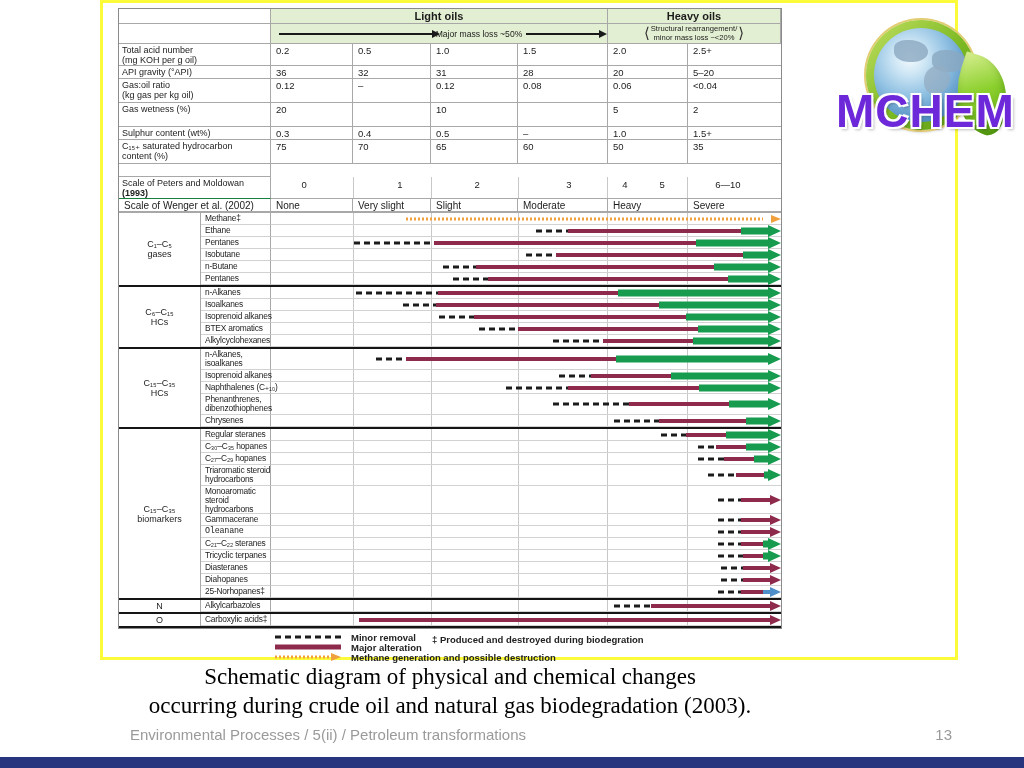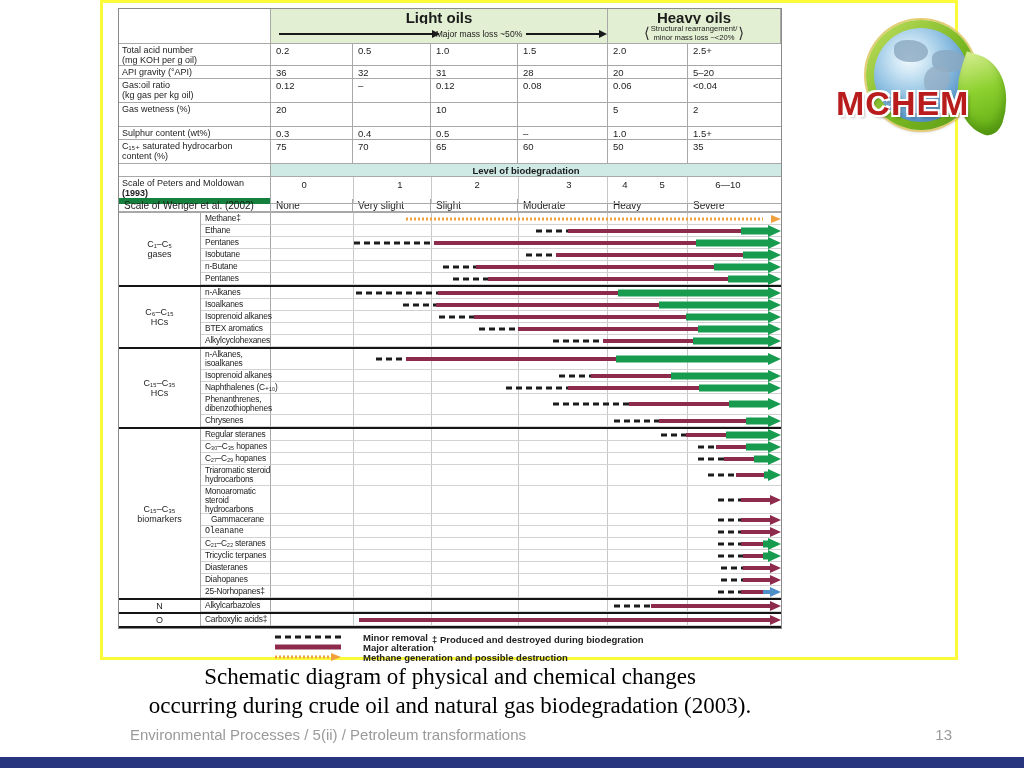--- a/index.html
+++ b/index.html
@@ -8,37 +8,37 @@
   .yellow-box{position:absolute;left:100px;top:0;width:858px;height:660px;border:3px solid #fbfb3a;background:#fff}
   
   .figure{position:absolute;left:118px;top:8px;width:664px}
   .ftable{border:1px solid #8a8a8a;background:#fff}
   .prow{display:grid;grid-template-columns:152px 82px 78px 87px 90px 80px 93px}
   .pcell{border-right:1px solid #a8a8a8;border-bottom:1px solid #a8a8a8;font-size:9.5px;padding:1px 2px 0 5px;overflow:hidden}
   .pcell:last-child{border-right:none}
   .plabel{padding-left:3px;font-size:9px;line-height:10px}
   .hdr1{height:15px}
   .hdr1 .hcell{background:#e3efd2;border-right:1px solid #a8a8a8;border-bottom:1px solid #a8a8a8;
-    font-size:15px;font-weight:bold;display:flex;align-items:center;justify-content:center}
+    font-size:11px;font-weight:bold;display:flex;align-items:center;justify-content:center}
   .hdr1 .empty{background:#fff;border-right:1px solid #a8a8a8;border-bottom:1px solid #a8a8a8}
   .hdr2{height:20px;display:grid;grid-template-columns:152px 337px 173px}
   .hdr2>div{border-right:1px solid #a8a8a8;border-bottom:1px solid #a8a8a8;background:#e3efd2}
   .hdr2 .empty{background:#fff}
   .h2light{display:flex;align-items:center;gap:4px;padding:0 8px;font-size:8.6px;white-space:nowrap}
   .shaft{height:2px;background:#1a1a1a;position:relative;flex:1}
   .shaft .ah{position:absolute;right:-8px;top:50%;transform:translateY(-50%);width:0;height:0;
     border-top:4px solid transparent;border-bottom:4px solid transparent;border-left:8px solid #1a1a1a}
   .h2heavy{display:flex;align-items:center;justify-content:center;font-size:7.6px;line-height:8.6px;text-align:center}
   .h2heavy .brak{font-size:15px;font-weight:300;padding:0 1px;color:#333}
   .bandrow{display:grid;grid-template-columns:152px 510px;height:13px}
   .bandrow .empty{border-right:1px solid #a8a8a8;border-bottom:1px solid #a8a8a8}
   .band{background:#cfe9e4;border-bottom:1px solid #a8a8a8;display:flex;align-items:center;justify-content:center;
     font-size:9.5px;font-weight:bold}
   .petrow{display:grid;grid-template-columns:152px 510px;height:22px}
-  .petlabel{border-right:1px solid #a8a8a8;border-bottom:6px solid #15803d;font-size:9px;line-height:10px;padding:1px 2px 0 3px}
+  .petlabel{border-right:1px solid #a8a8a8;border-bottom:1px solid #15803d;font-size:9px;line-height:10px;padding:1px 2px 0 3px}
   .petcells{position:relative;border-bottom:1px solid #a8a8a8}
   .pv{position:absolute;top:2px;transform:translateX(-50%);font-size:9.5px}
   .wenrow{display:grid;grid-template-columns:152px 82px 78px 87px 90px 80px 93px;height:13px}
   .wenrow>div{border-right:1px solid #a8a8a8;border-bottom:1px solid #a8a8a8;font-size:10px;padding:1px 16px 0 5px;overflow:hidden;white-space:nowrap}
   .wenrow>div:last-child{border-right:none}
   
   .group{display:grid;grid-template-columns:82px 70px 510px;border-top:2px solid #151515}
   .group.first{border-top:1px solid #a8a8a8}
   #groups{border-bottom:2px solid #151515}
   .gcell{border-right:1px solid #a8a8a8;display:flex;flex-direction:column;justify-content:center;align-items:center;
@@ -52,37 +52,37 @@
     linear-gradient(#c8c8c8,#c8c8c8) no-repeat 48.43% 0/1px 100%,
     linear-gradient(#c8c8c8,#c8c8c8) no-repeat 66.08% 0/1px 100%,
     linear-gradient(#c8c8c8,#c8c8c8) no-repeat 81.76% 0/1px 100%}
   .seg{position:absolute;top:50%;transform:translateY(-50%)}
   .dash{height:3px;background:repeating-linear-gradient(90deg,#1c1c1c 0 6px,transparent 6px 10px)}
   .solid{height:4px;background:#8e2a4c}
   .methane{height:3px;background:repeating-linear-gradient(90deg,#f0a03c 0 2px,transparent 2px 4px)}
   .tri{position:absolute;top:50%;transform:translateY(-50%);width:0;height:0}
   
   .legend{position:relative;padding:3px 0 0 157px}
-  .lrow{display:flex;align-items:center;height:10px;gap:22px}
+  .lrow{display:flex;align-items:center;height:10px;gap:10px}
   .lsw{width:66px;height:10px;position:relative;flex:0 0 66px}
   .llabel{font-size:9.5px;font-weight:bold;color:#222;white-space:nowrap}
   .lnote{position:absolute;left:314px;top:5px;font-size:9.5px;font-weight:bold;color:#222;white-space:nowrap}
   
   .logo{position:absolute;left:836px;top:18px;width:182px;height:122px;z-index:6}
   .globe-ring{position:absolute;left:30px;top:2px;width:110px;height:110px;border-radius:50%;
     background:linear-gradient(135deg,#c3e062 0%,#7ab822 55%,#5d9a14 100%);
     box-shadow:0 0 0 2px #e3cd74,0 2px 3px rgba(0,0,0,.25)}
   .globe{position:absolute;left:38px;top:10px;width:94px;height:94px;border-radius:50%;
     background:radial-gradient(circle at 38% 32%,#f4fafd 0%,#cfe7f5 18%,#8fc0e2 45%,#5592c4 72%,#39729f 100%)}
   .cont1{position:absolute;left:58px;top:22px;width:34px;height:22px;background:#8aa7c0;border-radius:40% 60% 50% 50%;opacity:.8}
   .cont2{position:absolute;left:88px;top:48px;width:26px;height:28px;background:#93aec4;border-radius:55% 45% 60% 40%;opacity:.8}
   .leaf{position:absolute;left:118px;top:40px;width:56px;height:74px;transform:rotate(18deg);
     background:linear-gradient(145deg,#d9ef92 0%,#8cd02e 45%,#5ea912 100%);
     border-radius:2% 98% 30% 98%/2% 98% 30% 98%;box-shadow:inset -5px -7px 9px rgba(60,120,10,.45)}
-  .logo-text{position:absolute;left:0;top:66px;font-size:34px;font-weight:bold;color:#b91c1c;letter-spacing:1px;
+  .logo-text{position:absolute;left:0;top:66px;font-size:46px;font-weight:bold;color:#6d28d9;letter-spacing:1px;
     text-shadow:2px 2px 0 #fff,-2px -2px 0 #fff,2px -2px 0 #fff,-2px 2px 0 #fff,3px 3px 3px rgba(0,0,0,.25)}
   
   .caption{position:absolute;left:60px;top:662px;width:780px;text-align:center;
     font-family:"Liberation Serif","DejaVu Serif",serif;font-size:23px;line-height:29px;color:#000}
   .footer-left{position:absolute;left:130px;top:726px;font-size:15px;color:#9a9a9a}
   .footer-right{position:absolute;right:72px;top:726px;font-size:15px;color:#9a9a9a}
   .bottom-bar{position:absolute;left:0;bottom:0;width:100%;height:11px;background:#27357e}
 </style>
 </head>
 <body>
@@ -186,21 +186,20 @@
           <div class="pcell">70</div>
           <div class="pcell">65</div>
           <div class="pcell">60</div>
           <div class="pcell">50</div>
           <div class="pcell">35</div>
         </div>
       </div>
 
     <div class="bandrow">
       <div class="empty"></div>
-      <div class="band">Level of biodegradation</div>
     </div>
 
     <div class="petrow">
       <div class="petlabel">
         <div>Scale of Peters and Moldowan</div>
         <div style="font-weight:bold">(1993)</div>
       </div>
       <div class="petcells bars" id="peters-cells">
           <span class="pv" style="left: 6.5%;">0</span>
           <span class="pv" style="left: 25.3%;">1</span>
@@ -431,21 +430,21 @@
             <div>Monoaromatic</div>
             <div>steroid</div>
             <div>hydrocarbons</div>
           </div>
           <div class="bcell bars">
             <div class="seg dash" style="left: 87.6%; width: 4.6%;"></div>
             <div class="seg solid" style="left: 92.2%; width: 4.8%;"></div>
             <div class="seg headshaft" style="left: 97%; width: 0.8%; background: rgb(142, 42, 76); height: 4px;"></div>
             <div class="tri" style="border-top: 5px solid transparent; border-bottom: 5px solid transparent; border-left: 11px solid rgb(142, 42, 76); right: 0px;"></div>
           </div>
-          <div class="ncell" style="height: 12px; text-align: center;">
+          <div class="ncell" style="height: 12px;">
             <div>Gammacerane</div>
           </div>
           <div class="bcell bars">
             <div class="seg dash" style="left: 87.6%; width: 4.6%;"></div>
             <div class="seg solid" style="left: 92.2%; width: 4.8%;"></div>
             <div class="seg headshaft" style="left: 97%; width: 0.8%; background: rgb(142, 42, 76); height: 4px;"></div>
             <div class="tri" style="border-top: 5px solid transparent; border-bottom: 5px solid transparent; border-left: 11px solid rgb(142, 42, 76); right: 0px;"></div>
           </div>
           <div class="ncell" style="height: 12px; font-family: Liberation Mono, monospace;">
             <div>Oleanane</div>

